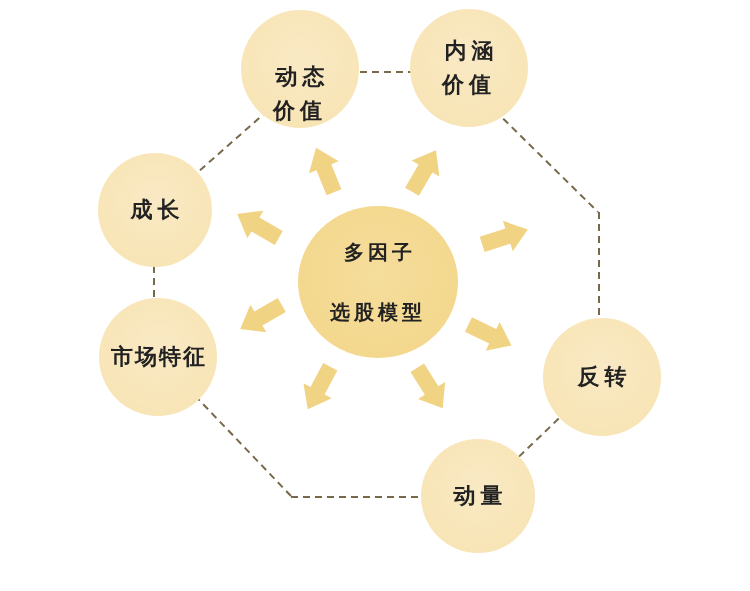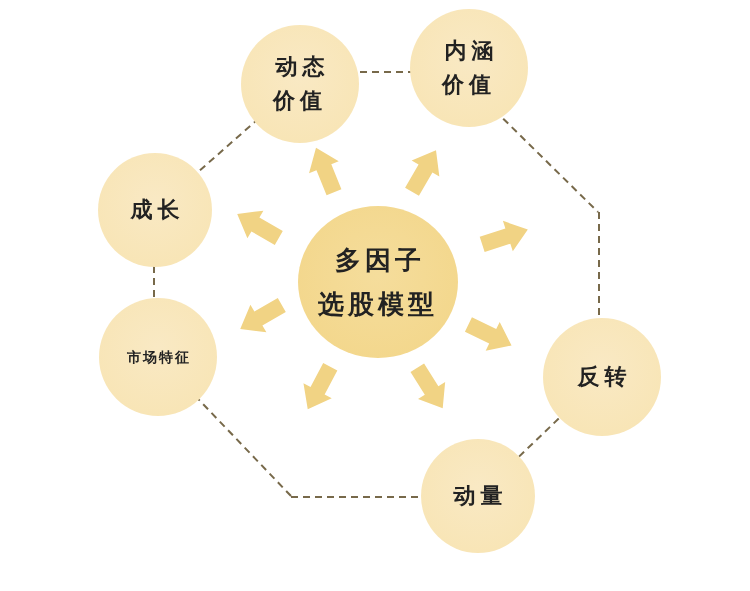--- a/index.html
+++ b/index.html
@@ -57,32 +57,32 @@
     white-space: pre-line;
     display: block;
   }
   .sat .label {
     font-size: 22px;
     line-height: 34px;
     letter-spacing: 5px;
     text-indent: 5px;
   }
   .sat.tight .label {
-    font-size: 14px;
+    font-size: 22px;
     letter-spacing: 2px;
     text-indent: 2px;
   }
   .center .label {
-    font-size: 26px;
-    line-height: 44px;
+    font-size: 20px;
+    line-height: 60px;
     letter-spacing: 4px;
     text-indent: 4px;
   }
   
-  .n-dynamic   { left: 241px; top: 25px;  width: 118px; height: 118px; }
+  .n-dynamic   { left: 241px; top: 10px;  width: 118px; height: 118px; align-items: flex-end; }
   .n-intrinsic { left: 410px; top: 9px;  width: 118px; height: 118px; align-items: center; }
   .n-quality   { left: 540px; top: 154px; width: 116px; height: 116px; }
   .n-reversal  { left: 543px; top: 318px; width: 118px; height: 118px; }
   .n-momentum  { left: 421px; top: 439px; width: 114px; height: 114px; }
   .n-analyst   { left: 233px; top: 438px; width: 116px; height: 116px; }
   .n-market    { left: 99px;  top: 298px; width: 118px; height: 118px; }
   .n-growth    { left: 98px;  top: 153px; width: 114px; height: 114px; justify-content: center; }
   .n-center    { left: 298px; top: 206px; width: 160px; height: 152px; }
 </style>
 </head>

